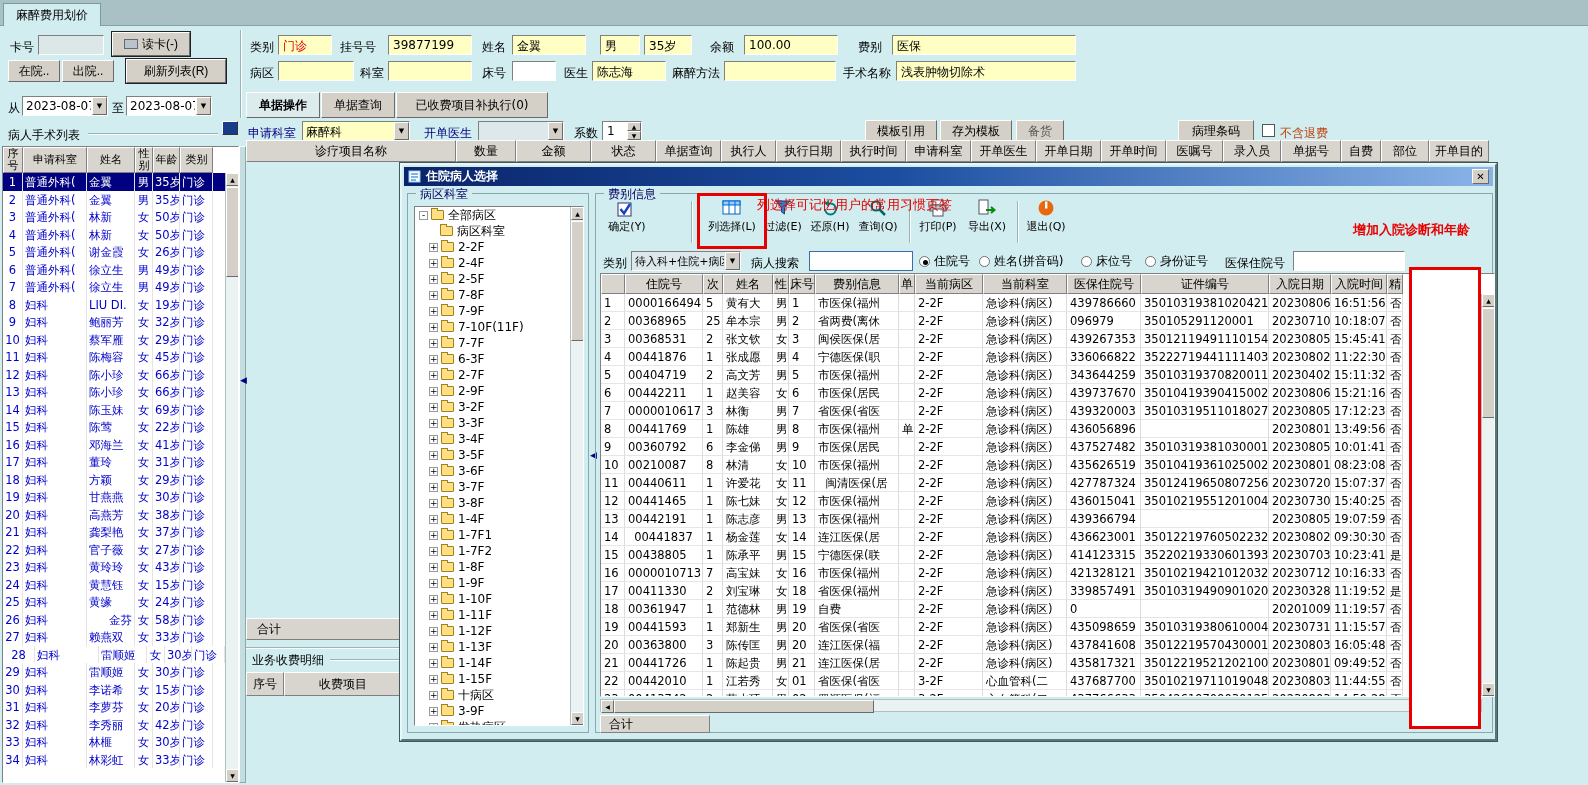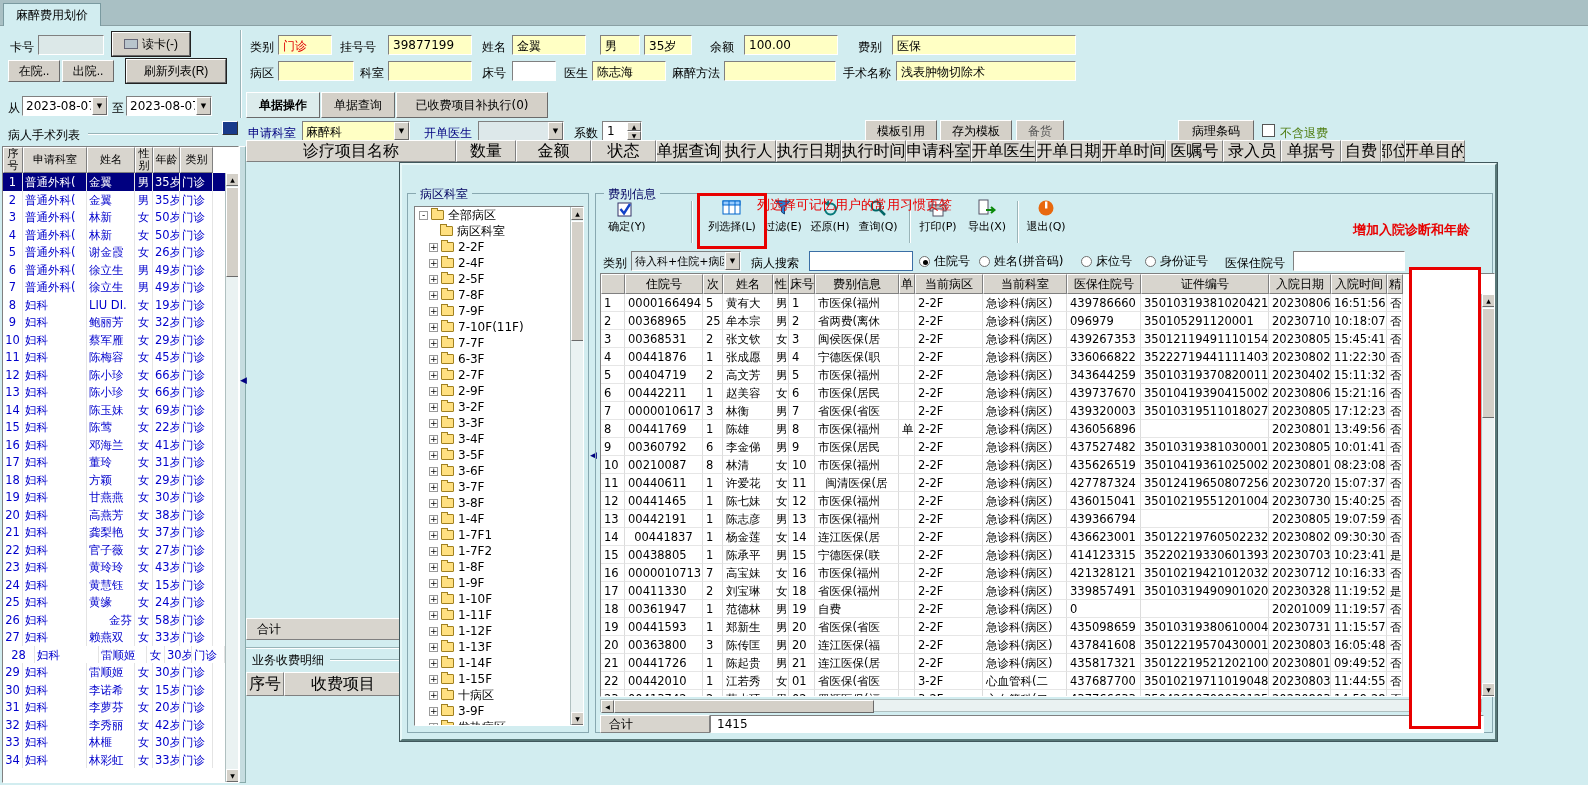--- a/index.html
+++ b/index.html
@@ -2,21 +2,21 @@
 <html><head>
 <meta charset="utf-8">
 <style>
   * { margin:0; padding:0; box-sizing:border-box; }
   html,body { width:1588px; height:785px; overflow:hidden; }
   body { position:relative; background:#d2edf0; color:#000;
          font-family:"DejaVu Sans","Liberation Sans",sans-serif; font-size:12px; }
   .abs { position:absolute; }
   .lbl { position:absolute; white-space:nowrap; font-size:12px; }
   .lbl.blue { color:#000080; }
-  .lbl.red { color:#4d7c0f; }
+  .lbl.red { color:#c2410c; }
   .fld { position:absolute; height:20px; background:#ffffc4; border:1px solid;
          border-color:#808080 #fff #fff #808080; padding:2px 4px; font-size:12px;
          white-space:nowrap; overflow:hidden; }
   .fld.white { background:#fff; }
   .fld.gray { background:#dce8e8; }
   .btn { position:absolute; background:#d4d0c8; border:1px solid;
          border-color:#fff #6a6a6a #6a6a6a #fff; font-size:12px; display:flex;
          align-items:center; justify-content:center; gap:4px; white-space:nowrap; cursor:default; }
   .btn.dark { outline:1px solid #222; }
   .tabstrip { position:absolute; left:0; top:0; width:1588px; height:26px;
@@ -31,21 +31,21 @@
   .combo { position:absolute; height:20px; background:#ffffc4; border:1px solid;
            border-color:#808080 #fff #fff #808080; }
   .combo.white { background:#fff; }
   .combo.gray { background:#dde8ea; }
   .combo .cval { position:absolute; left:0; top:0; right:16px; padding:2px 3px;
                  white-space:nowrap; overflow:hidden; font-size:12px; }
   .combo .carr { position:absolute; right:0; top:0; width:15px; bottom:0;
                  background:#d4d0c8; border:1px solid; border-color:#fff #6a6a6a #6a6a6a #fff;
                  font-size:7px; display:flex; align-items:center; justify-content:center; }
   .th { height:22px; background:#d8d5ce; border:1px solid;
-        border-color:#fff #808080 #808080 #fff; font-size:16px; display:flex; flex:none;
+        border-color:#fff #808080 #808080 #fff; font-size:12px; display:flex; flex:none;
         align-items:center; justify-content:center; white-space:nowrap; overflow:hidden; }
   .hdrrow { position:absolute; display:flex; }
   .llist { background:#fff; border:1px solid; border-color:#808080 #fff #fff #808080; overflow:hidden; }
   .llhead { display:flex; height:26px; }
   .lth { height:26px; font-size:11px; line-height:12px; white-space:normal; text-align:center; padding:0 1px; }
   .lrow { display:flex; height:17.5px; color:#0000cc; }
   .lrow.sel { background:#000080; color:#fff; }
   .lcell { flex:none; padding:2px 2px 0; font-size:11.5px; white-space:nowrap;
            overflow:hidden; border-right:1px solid #e4e4e4; }
   .vscroll { position:absolute; width:13px; background:#eaf2f2; border-left:1px solid #b0c0c0; }
@@ -517,36 +517,46 @@
     <div class="th" style="width: 65px;">执行日期</div>
     <div class="th" style="width: 65px;">执行时间</div>
     <div class="th" style="width: 65px;">申请科室</div>
     <div class="th" style="width: 65px;">开单医生</div>
     <div class="th" style="width: 65px;">开单日期</div>
     <div class="th" style="width: 65px;">开单时间</div>
     <div class="th" style="width: 57px;">医嘱号</div>
     <div class="th" style="width: 58px;">录入员</div>
     <div class="th" style="width: 60px;">单据号</div>
     <div class="th" style="width: 40px;">自费</div>
-    <div class="th" style="width: 24px;">部位</div>
+    <div class="th" style="width: 48px;">部位</div>
     <div class="th" style="width: 60px;">开单目的</div>
   </div>
 
 <div class="raisedbar" style="left:246px;top:618px;width:158px;height:22px">
   <span>合计</span>
 </div>
 <div class="groove" style="left:246px;top:647px;width:158px"></div>
 <span class="lbl" style="left:252px;top:652px">业务收费明细</span>
 <div class="groove" style="left:330px;top:659px;width:74px"></div>
 <div class="hdrrow" style="left:246px;top:672px">
     <div class="th" style="width: 38px; height: 24px;">序号</div>
     <div class="th" style="width: 118px; height: 24px;">收费项目</div>
   </div>
 
 <div class="modal">
+  <div class="mtitle">
+    <svg width="13" height="13" viewBox="0 0 13 13">
+        <rect x="1" y="1" width="11" height="11" fill="#fff" stroke="#8cf"></rect>
+        <line x1="3" y1="4" x2="10" y2="4" stroke="#06c"></line>
+        <line x1="3" y1="7" x2="10" y2="7" stroke="#06c"></line>
+        <line x1="3" y1="10" x2="8" y2="10" stroke="#06c"></line>
+      </svg>
+    <span>住院病人选择</span>
+    <span class="mclose">✕</span>
+  </div>
   <div class="mbody">
 
     <div class="group" style="left:2px;top:6px;width:182px;height:540px">
       <span class="gcap">病区科室</span>
       <div class="treebox" style="left:6px;top:12px;width:170px;height:520px">
         <div>
             <div class="trow">
               <span class="tbox">-</span>
               <span class="tfold"></span>
               <span>全部病区</span>
@@ -1234,18 +1244,17 @@
       </div>
     </div>
     <div class="hscroll" style="left:195px;top:512px;width:882px">
       <div class="sarrow">◀</div>
       <div class="hthumb"></div>
       <div class="hfill"></div>
       <div class="sarrow">▶</div>
     </div>
     <div class="abs" style="left:195px;top:528px;width:884px;height:18px;display:flex">
       <span class="sumlbl">合计</span>
-      <span class="sumval">1415</span>
     </div>
 
     <div class="redfill" style="left:1004px;top:80px;width:72px;height:462px"></div>
   </div>
 </div>
 
 </body></html>

